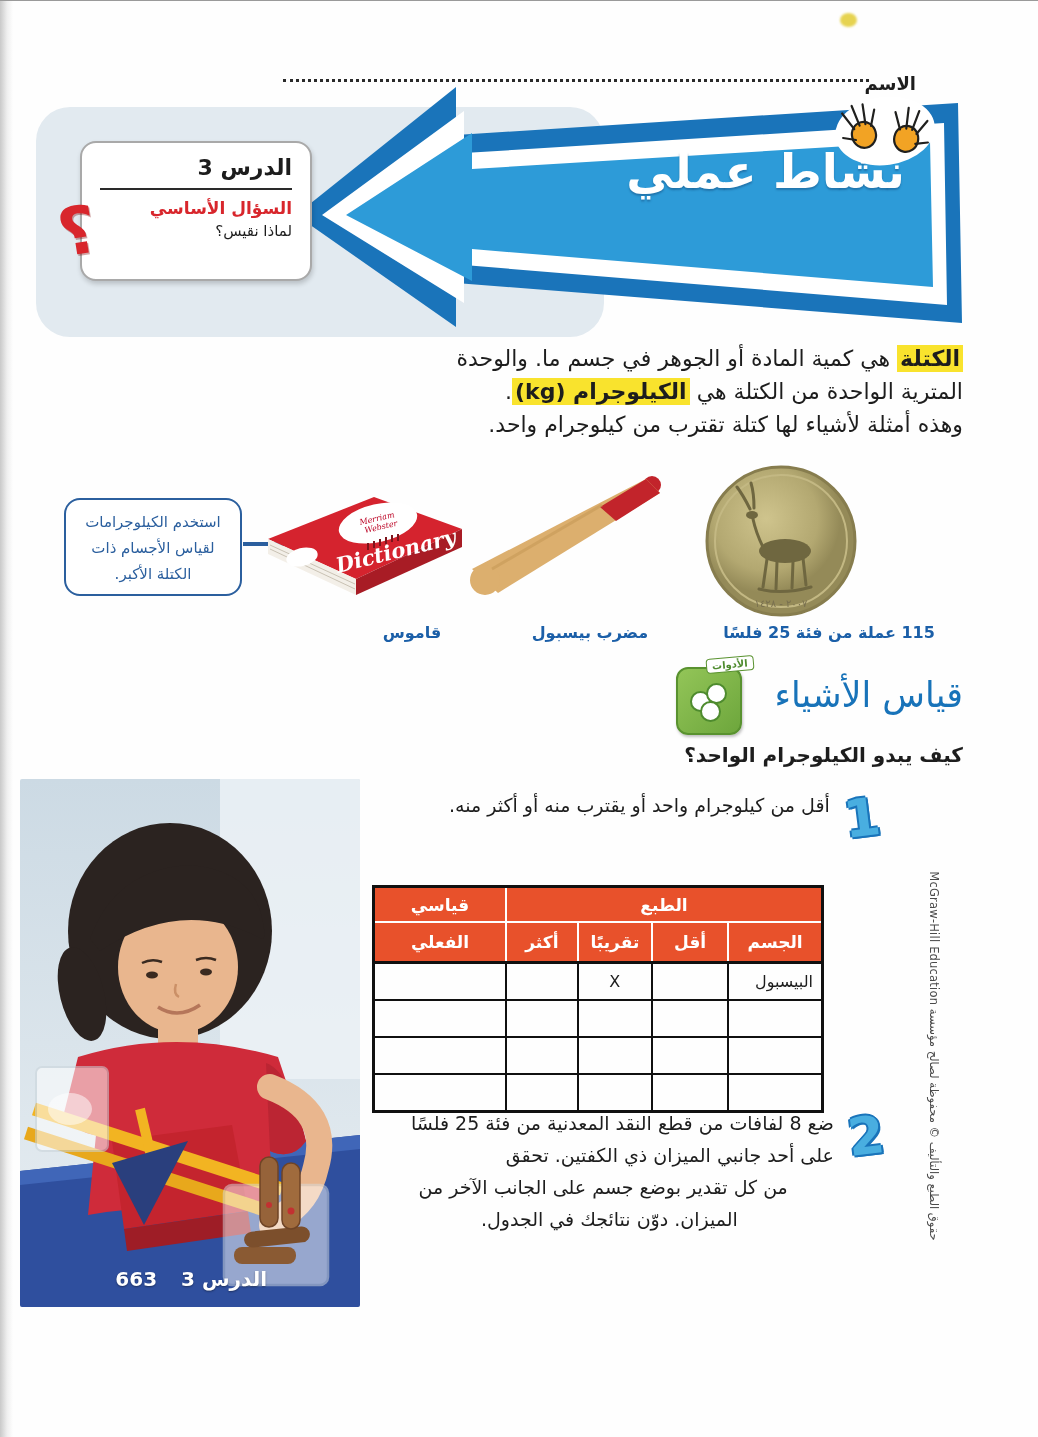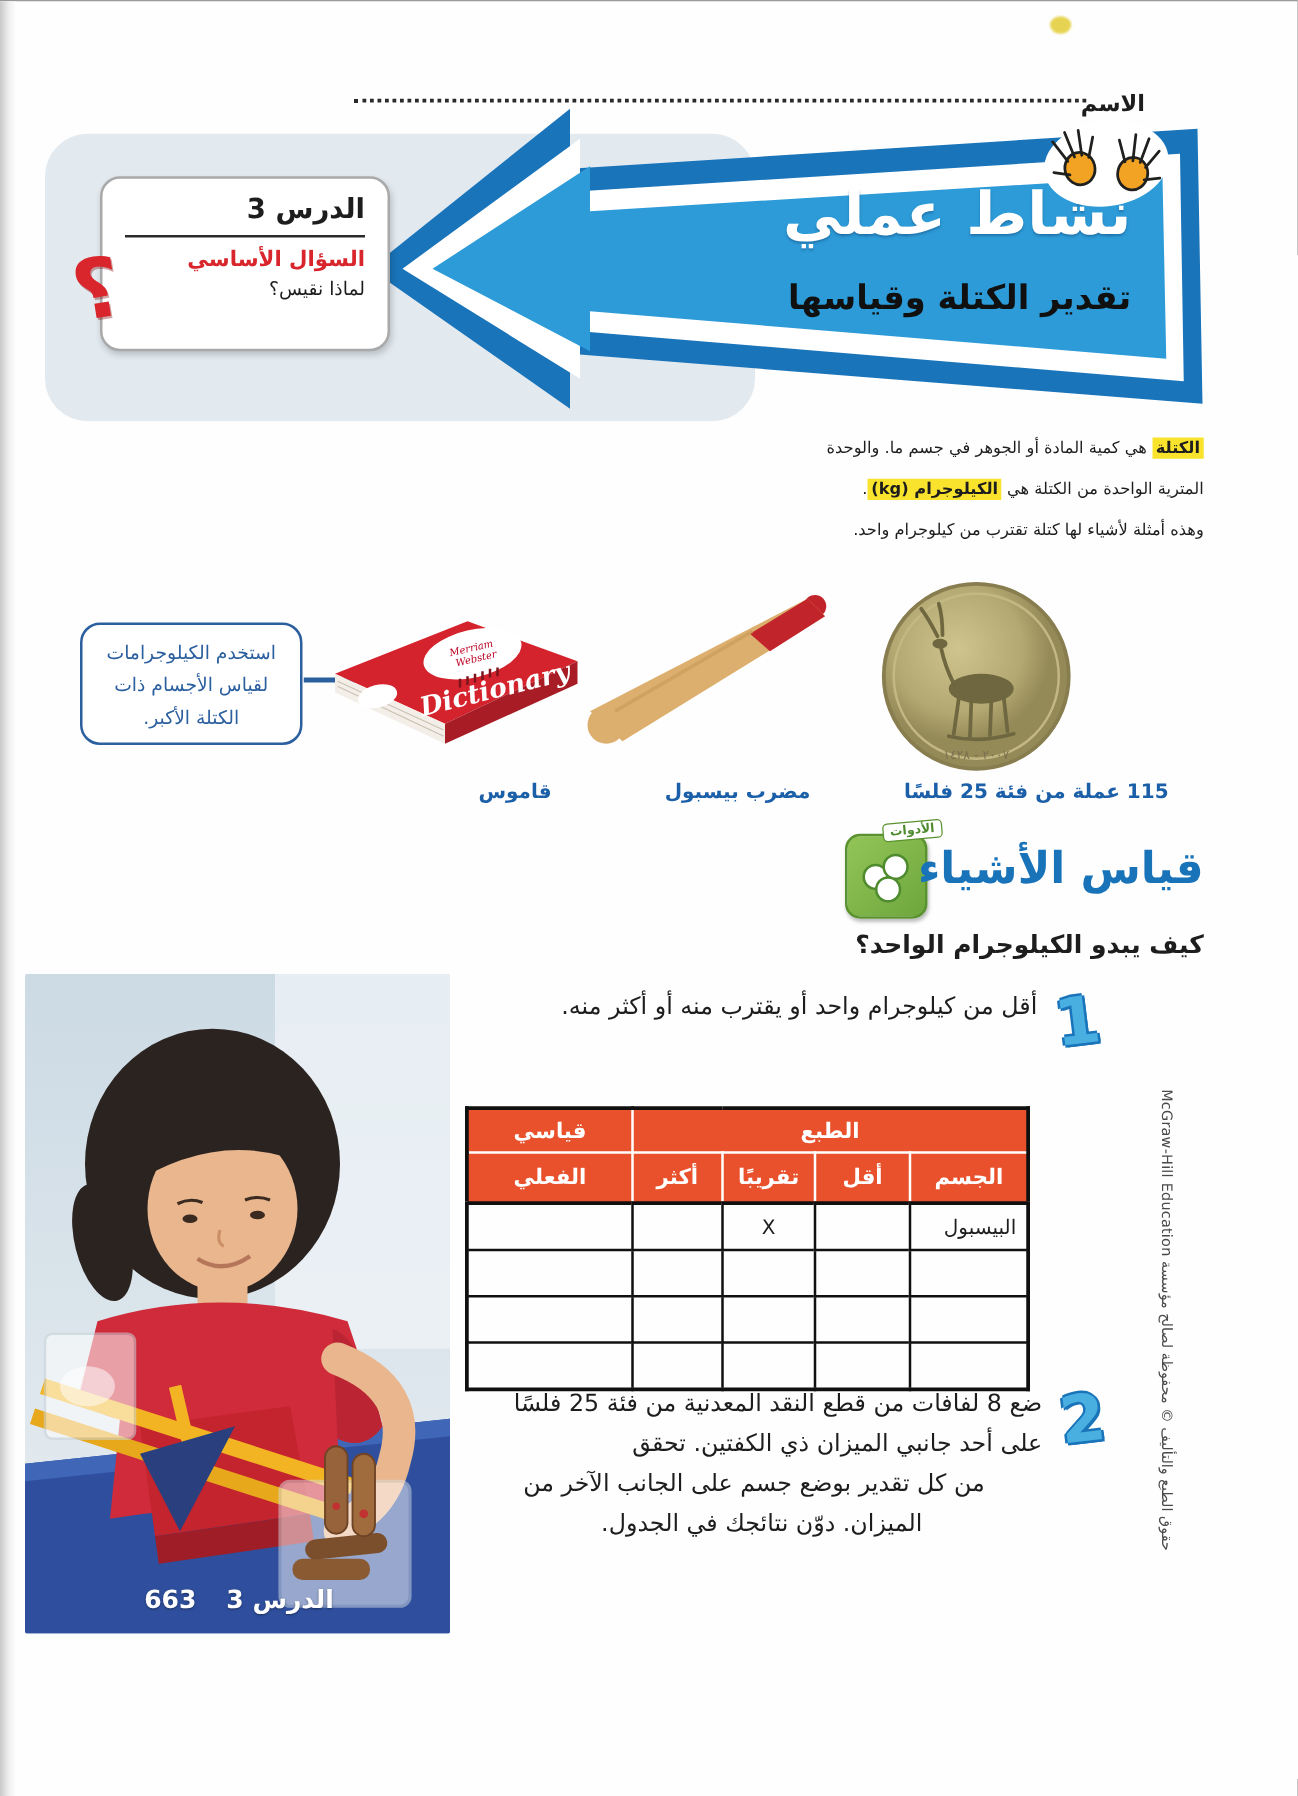--- a/index.html
+++ b/index.html
@@ -30,21 +30,21 @@
     border:2px solid #a9a9a9;border-radius:16px;box-shadow:1px 3px 5px rgba(0,0,0,.18);
     direction:rtl;padding:12px 18px 10px 18px;box-sizing:border-box;}
   #lesson-title{font-size:22px;font-weight:bold;border-bottom:2.5px solid #2a2a2a;
     padding-bottom:8px;margin-bottom:8px;}
   #eq-label{color:#d8262c;font-weight:bold;font-size:17px;margin-bottom:4px;}
   #eq-text{font-weight:normal;font-size:15px;}
   #qmark{left:58px;top:192px;font-size:66px;font-weight:bold;color:#d8262c;
     transform:rotate(-9deg);text-shadow:1px 2px 0 rgba(120,0,0,.35);}
   
   #intro{right:75px;top:341px;width:650px;direction:rtl;text-align:right;
-    font-size:13px;line-height:33px;}
+    font-size:22px;line-height:33px;}
   .hl{background:#f9e32d;font-weight:bold;padding:1px 3px;}
   
   #callout{left:64px;top:497px;width:178px;height:98px;border:2.5px solid #2b5f9e;
     border-radius:16px;background:#fff;direction:rtl;text-align:center;
     color:#2b5f9e;font-size:15px;line-height:26px;padding-top:9px;box-sizing:border-box;}
   #callout-arrow{left:243px;top:541px;width:34px;height:4px;background:#2b5f9e;}
   #callout-arrow:after{content:"";position:absolute;right:-10px;top:-5px;
     border-left:11px solid #2b5f9e;border-top:7px solid transparent;border-bottom:7px solid transparent;}
   
   #dictionary{left:256px;top:486px;}
@@ -57,21 +57,21 @@
   #label-coin{left:704px;width:250px;}
   
   #tools-icon{left:676px;top:660px;width:72px;height:76px;}
   .tile{position:absolute;left:0;top:6px;width:62px;height:64px;border-radius:12px;
     background:linear-gradient(135deg,#93c558,#6da63c);border:2px solid #59922f;
     box-shadow:1px 2px 3px rgba(0,0,0,.25);}
   .tile-ball{position:absolute;background:#fff;border:2px solid #4e8b2e;border-radius:50%;width:17px;height:17px;}
   .ribbon{position:absolute;right:-6px;top:-4px;background:#fff;border:1.5px solid #59922f;
     border-radius:4px;color:#4e8b2e;font-size:10px;font-weight:bold;padding:1px 5px;
     transform:rotate(-5deg);direction:rtl;}
-  #section-heading{right:75px;top:674px;font-size:35px;font-weight:bold;color:#1873b9;direction:rtl;}
+  #section-heading{right:75px;top:674px;font-size:35px;font-weight:normal;color:#1873b9;direction:rtl;}
   #section-question{right:75px;top:742px;font-size:20px;font-weight:bold;direction:rtl;}
   
   .step{direction:rtl;display:flex;align-items:flex-start;}
   #step1{right:158px;top:788px;width:515px;}
   #step2{right:154px;top:1106px;width:515px;}
   .stepnum{font-size:52px;font-weight:bold;color:#49aee0;line-height:58px;
     margin-left:14px;transform:rotate(-7deg);
     text-shadow:2px 0 #1a74ba,-2px 0 #1a74ba,0 2px #1a74ba,0 -2px #1a74ba,2px 2px #1a74ba;}
   .step-text{flex:1;text-align:right;font-size:19px;line-height:32px;}
   #step2 .sline-2{padding-left:0;}
@@ -111,21 +111,20 @@
   <div class="abs" id="name-line"></div>
 
   <div class="abs" id="wash"></div>
 
   <svg class="abs" id="arrow-svg" width="676" height="270" viewBox="0 0 676 270">
     <polygon points="8,150 168,22 168,70 670,38 674,258 168,218 168,262" fill="#1a74ba"></polygon>
     <polygon points="34,150 176,46 176,88 656,58 659,240 176,200 176,238" fill="#ffffff"></polygon>
     <polygon points="58,150 184,68 184,104 642,76 645,222 184,184 184,216" fill="#2d9bd8"></polygon>
   </svg>
   <div class="abs" id="banner-kicker">نشاط عملي</div>
-  <div class="abs" id="banner-title">تقدير الكتلة وقياسها</div>
 
   <svg class="abs" id="hands" width="104" height="84" viewBox="0 0 104 84">
     <ellipse cx="52" cy="44" rx="50" ry="34" fill="#ffffff" transform="rotate(-8 52 44)"></ellipse>
     <g fill="#f2a324" stroke="#20201e" stroke-width="2.2" stroke-linejoin="round" stroke-linecap="round">
       <g transform="rotate(-14 30 44)">
         <ellipse cx="30" cy="48" rx="12" ry="13"></ellipse>
         <line x1="22" y1="40" x2="14" y2="22"></line>
         <line x1="28" y1="38" x2="25" y2="17"></line>
         <line x1="34" y1="38" x2="36" y2="18"></line>
         <line x1="39" y1="41" x2="46" y2="26"></line>

